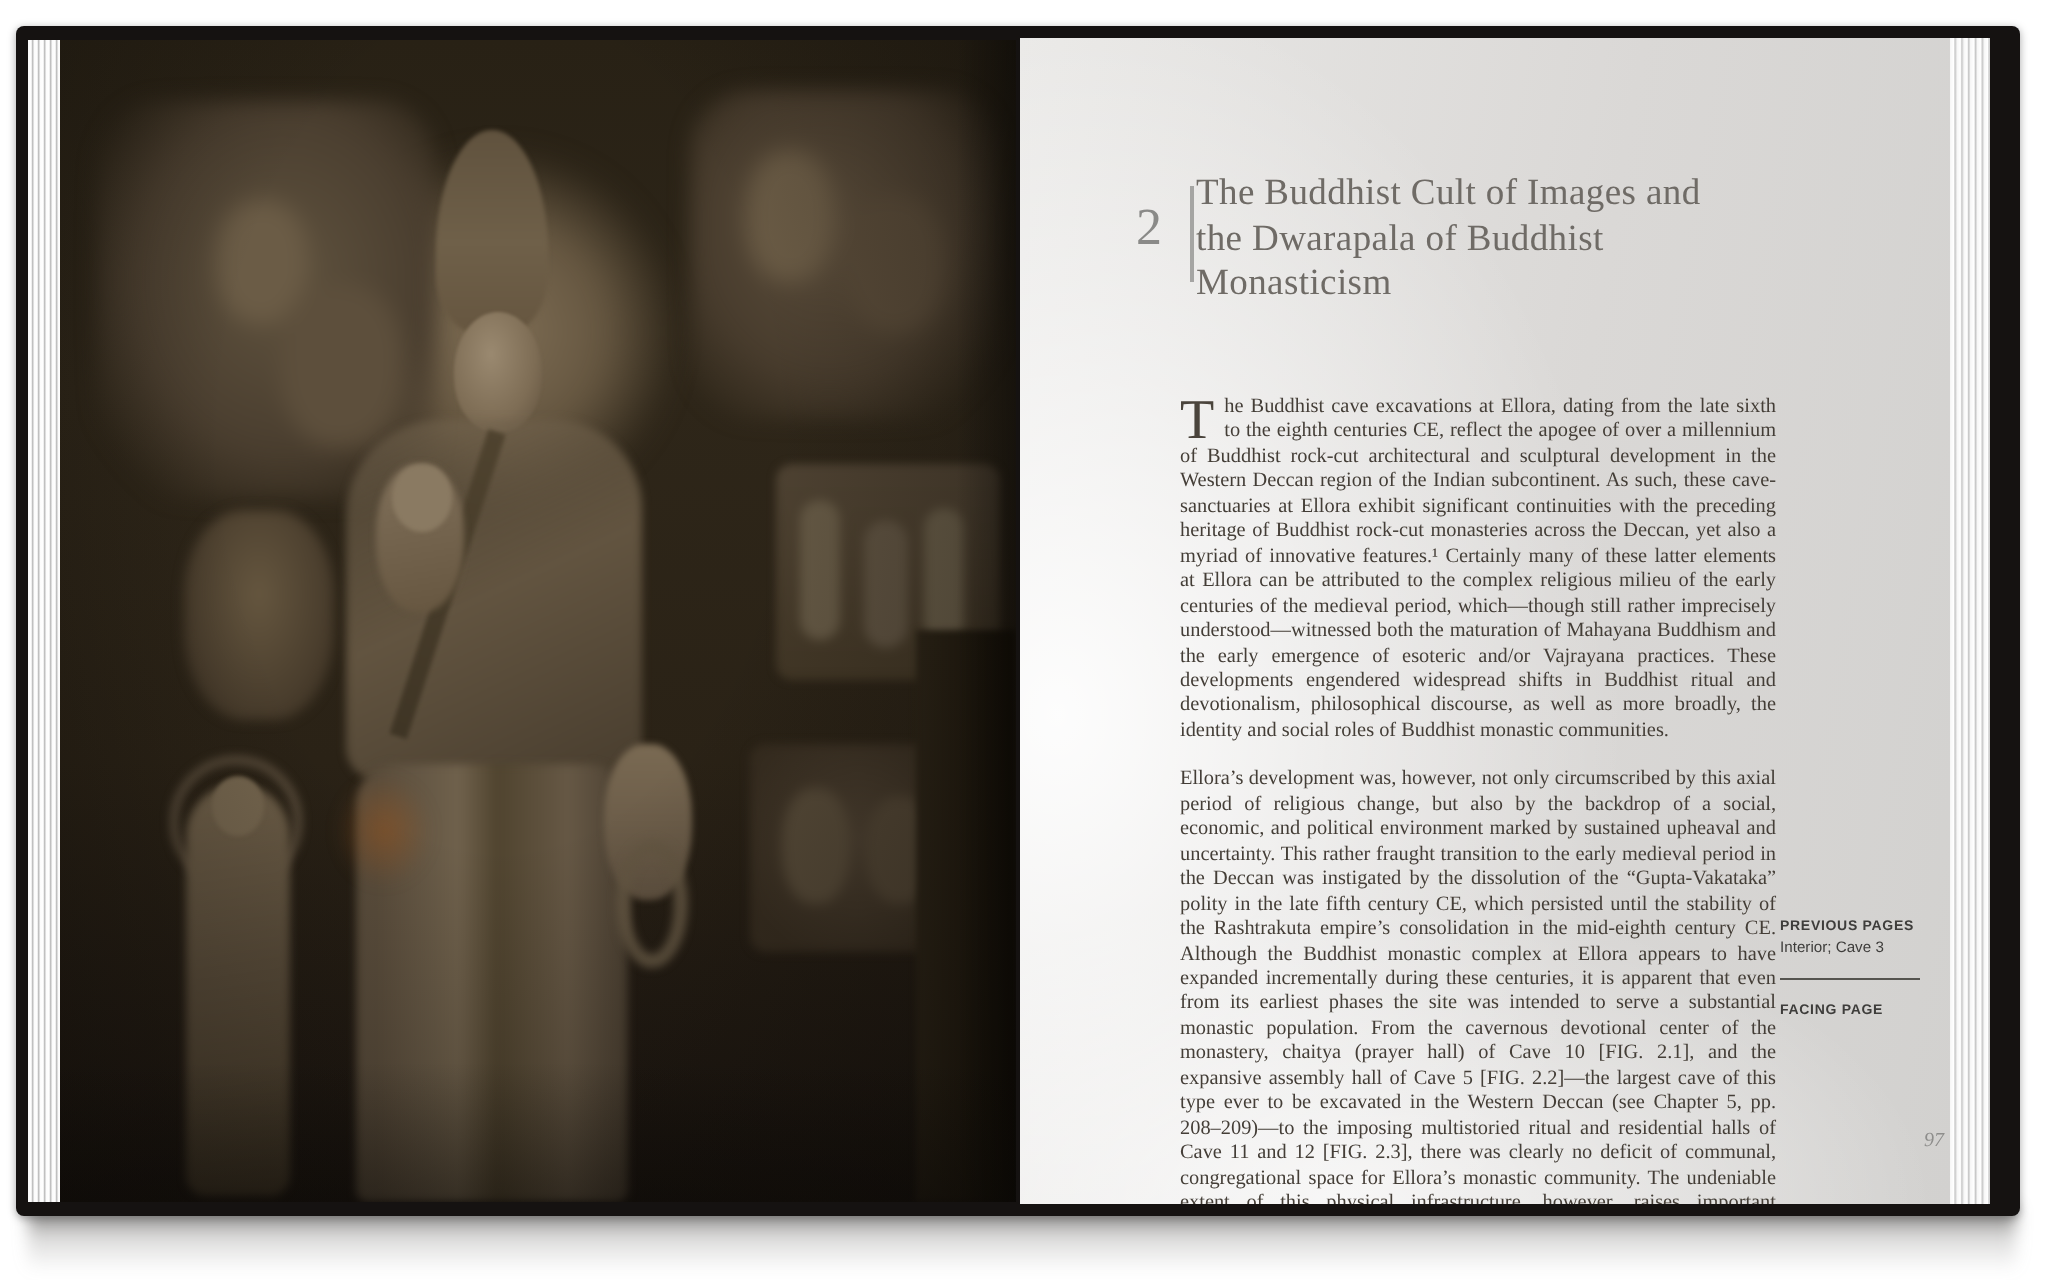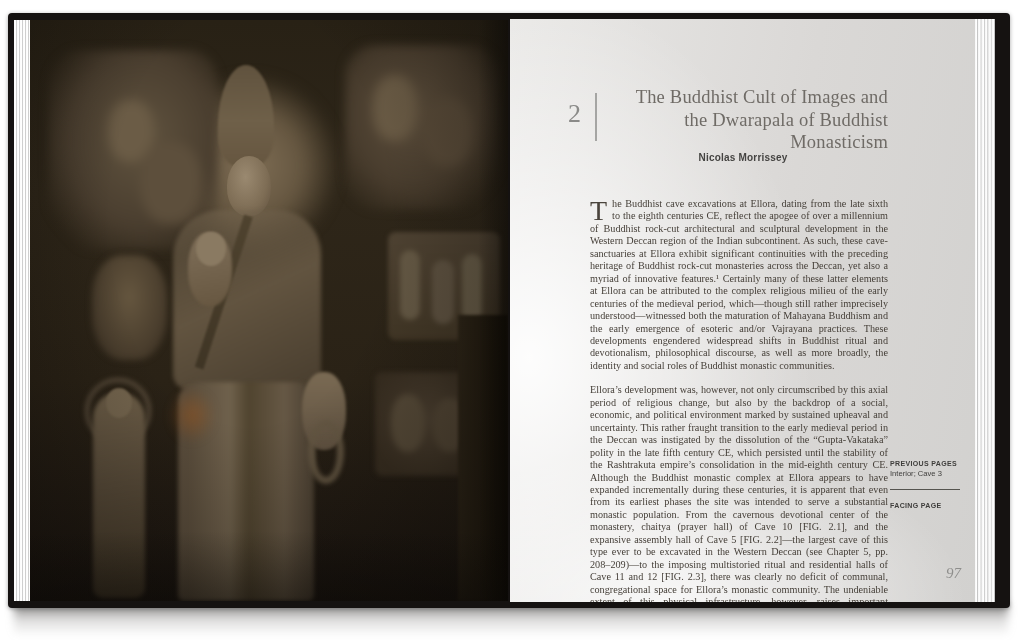--- a/index.html
+++ b/index.html
@@ -79,34 +79,34 @@
   
   .right-page{position:absolute;left:502px;top:6px;width:465px;height:583px;overflow:hidden;
     background:
       radial-gradient(ellipse 430px 560px at 4% 58%, rgba(255,255,255,0.92), rgba(255,255,255,0) 66%),
       radial-gradient(ellipse 420px 220px at 35% 100%, rgba(255,255,255,0.75), rgba(255,255,255,0) 70%),
       linear-gradient(100deg,#e9e8e6 0%,#dad8d6 55%,#d2d1cf 100%);
     color:#433d36;}
   .chapter-head{position:absolute;left:58px;top:74px;display:flex;align-items:flex-start;}
   .chapter-num{font-size:26px;line-height:26px;color:#8a8a88;padding-top:8px;}
   .chapter-divider{width:1.5px;height:48px;background:#a5a5a3;margin-left:14px;}
-  .title-block{position:absolute;left:88px;top:67px;width:290px;text-align:right;}
+  .title-block{position:absolute;left:88px;top:67px;width:290px;text-align:left;}
   .title-line{font-size:18.5px;line-height:22.5px;color:#6f6b66;letter-spacing:0.2px;}
   .byline{position:absolute;left:88px;top:133px;width:290px;text-align:center;
     font-family:"Liberation Sans", sans-serif;font-size:10px;font-weight:700;color:#454442;letter-spacing:0.2px;}
   .body-text{position:absolute;left:80px;top:179px;width:298px;
     font-size:10.2px;line-height:12.45px;text-align:justify;color:#443e37;}
   .dropcap{float:left;font-size:28px;line-height:22px;padding:2px 5px 0 0;color:#4a443c;}
   .para2{margin-top:12px;}
   .sidenote{position:absolute;left:380px;top:440px;width:80px;
     font-family:"Liberation Sans", sans-serif;font-size:7.6px;line-height:9.8px;color:#3e3d3b;}
   .sidenote-label{font-weight:700;font-size:7px;letter-spacing:0.35px;}
   .sidenote-rule{border:none;border-top:1px solid #55544f;width:70px;margin:10px 0 11px 0;}
-  .folio{position:absolute;left:436px;top:546px;width:26px;text-align:left;
-    font-size:15px;color:#8e8e8c;font-style:italic;}
+  .folio{position:absolute;left:436px;top:546px;width:26px;text-align:right;
+    font-size:10px;color:#8e8e8c;font-style:italic;}
 </style>
 </head>
 <body>
 
 <div class="screen">
   <div class="book-shadow"></div>
 
   <div class="book">
     <div class="page-edges-left"></div>
     <div class="page-edges-right"></div>
@@ -152,21 +152,20 @@
 
     <div class="right-page">
       <div class="chapter-head">
         <div class="chapter-num">2</div>
         <div class="chapter-divider"></div>
       </div>
       <div class="title-block">
         <div class="title-line">The Buddhist Cult of Images and</div>
         <div class="title-line">the Dwarapala of Buddhist Monasticism</div>
       </div>
-      <div class="byline">Nicolas Morrissey</div>
 
       <div class="body-text">
         <p class="para1" style="margin:0;">
           <span class="dropcap">T</span><span>he Buddhist cave excavations at Ellora, dating from the late sixth to the eighth centuries CE, reflect the apogee of over a millennium of Buddhist rock-cut architectural and sculptural development in the Western Deccan region of the Indian subcontinent. As such, these cave-sanctuaries at Ellora exhibit significant continuities with the preceding heritage of Buddhist rock-cut monasteries across the Deccan, yet also a myriad of innovative features.¹ Certainly many of these latter elements at Ellora can be attributed to the complex religious milieu of the early centuries of the medieval period, which—though still rather imprecisely understood—witnessed both the maturation of Mahayana Buddhism and the early emergence of esoteric and/or Vajrayana practices. These developments engendered widespread shifts in Buddhist ritual and devotionalism, philosophical discourse, as well as more broadly, the identity and social roles of Buddhist monastic communities.</span>
         </p>
         <p class="para2" style="margin-bottom:0;">Ellora’s development was, however, not only circumscribed by this axial period of religious change, but also by the backdrop of a social, economic, and political environment marked by sustained upheaval and uncertainty. This rather fraught transition to the early medieval period in the Deccan was instigated by the dissolution of the “Gupta-Vakataka” polity in the late fifth century CE, which persisted until the stability of the Rashtrakuta empire’s consolidation in the mid-eighth century CE. Although the Buddhist monastic complex at Ellora appears to have expanded incrementally during these centuries, it is apparent that even from its earliest phases the site was intended to serve a substantial monastic population. From the cavernous devotional center of the monastery, chaitya (prayer hall) of Cave 10 [FIG. 2.1], and the expansive assembly hall of Cave 5 [FIG. 2.2]—the largest cave of this type ever to be excavated in the Western Deccan (see Chapter 5, pp. 208–209)—to the imposing multistoried ritual and residential halls of Cave 11 and 12 [FIG. 2.3], there was clearly no deficit of communal, congregational space for Ellora’s monastic community. The undeniable extent of this physical infrastructure, however, raises important questions about how such a substantial monastery would have been supported</p>
       </div>
 
       <div class="sidenote">
         <div class="sidenote-label">PREVIOUS PAGES</div>

